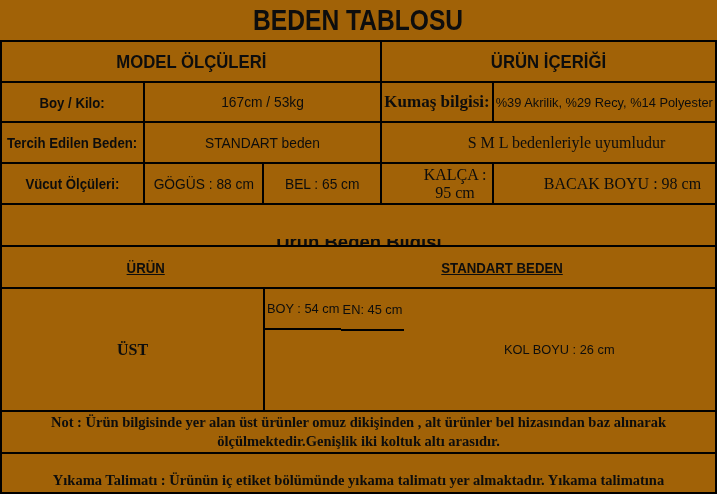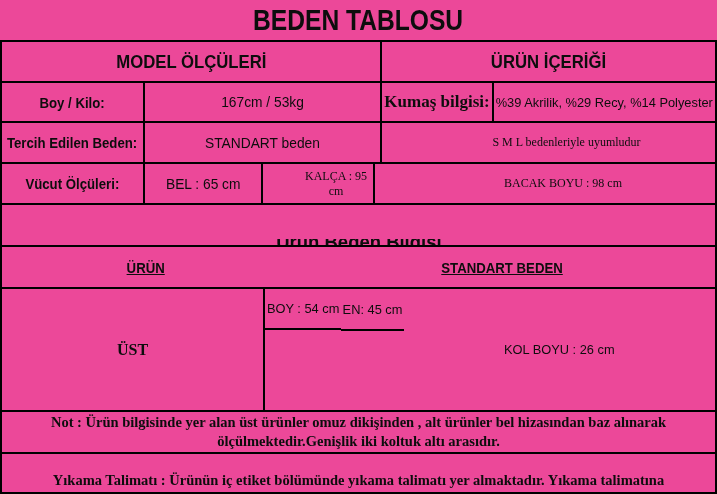--- a/index.html
+++ b/index.html
@@ -1,21 +1,21 @@
 <!DOCTYPE html>
 <html><head>
 <meta charset="utf-8">
 <style>
   * { margin: 0; padding: 0; box-sizing: border-box; }
   html, body { background: #ffffff; }
   .page {
     position: relative;
     width: 717px;
     height: 494px;
-    background: #ec4899;
+    background: #a16207;
     font-family: "Liberation Sans", "DejaVu Sans", sans-serif;
     color: #0d0d0d;
     overflow: hidden;
   }
   .title-bar {
     height: 40px;
     display: flex;
     align-items: center;
     justify-content: center;
   }
@@ -44,21 +44,21 @@
     overflow: hidden;
   }
   .br { border-right: 2px solid #000; }
   .grow { flex: 1 1 auto; }
   .condense { display: inline-block; transform: scaleX(0.88); white-space: nowrap; }
   .condense95 { display: inline-block; transform: scaleX(0.95); white-space: nowrap; }
   .hdr1 { font-size: 19px; font-weight: 700; }
   .lbl { font-size: 15px; font-weight: 700; text-align: right; }
   .sans-val { font-size: 14.5px; }
   .sans-sm { font-size: 13.5px; }
-  .serif { font-family: "Liberation Serif", "DejaVu Serif", serif; font-size: 12px; padding-left: 36px; }
+  .serif { font-family: "Liberation Serif", "DejaVu Serif", serif; font-size: 16px; padding-left: 36px; }
   .serif-b { font-family: "Liberation Serif", "DejaVu Serif", serif; font-size: 17px; font-weight: 700; }
   .section-title { font-size: 21px; font-weight: 700; margin-top: 34px; }
   .hdr2 { font-size: 15px; font-weight: 700; text-decoration: underline; margin-left: 12px; }
   .ust { font-family: "Liberation Serif", "DejaVu Serif", serif; font-size: 16px; font-weight: 700; }
   .note {
     font-family: "Liberation Serif", "DejaVu Serif", serif;
     font-size: 14.5px;
     font-weight: 700;
     line-height: 19px;
     padding: 17px 28px;
@@ -123,20 +123,23 @@
       </div>
       <div class="cell grow serif">
         <span>S M L bedenleriyle uyumludur</span>
       </div>
     </div>
 
     <div class="row h41">
       <div class="cell w143 br lbl">
         <span class="condense">Vücut Ölçüleri:</span>
       </div>
+      <div class="cell w119 br sans-val">
+        <span class="condense95">GÖGÜS : 88 cm</span>
+      </div>
       <div class="cell w118 br sans-val">
         <span class="condense95">BEL : 65 cm</span>
       </div>
       <div class="cell w112 br serif">
         <span>KALÇA : 95 cm</span>
       </div>
       <div class="cell grow serif">
         <span>BACAK BOYU : 98 cm</span>
       </div>
     </div>

